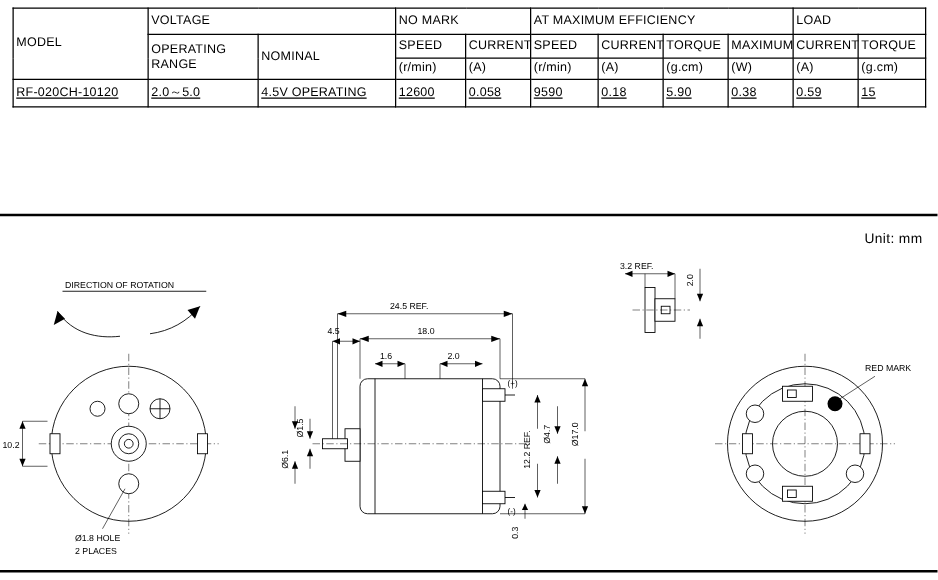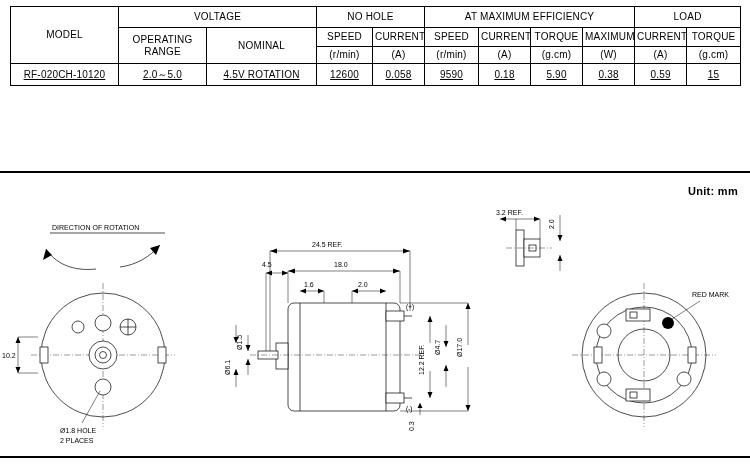--- a/index.html
+++ b/index.html
@@ -23,21 +23,21 @@
     top: 6px;
     width: 730px;
   }
   table.spec {
     border-collapse: collapse;
     width: 730px;
     table-layout: fixed;
   }
   table.spec td, table.spec th {
     border: 1px solid #000;
-    text-align: center;
+    text-align: left;
     vertical-align: middle;
     font-weight: normal;
     font-size: 10px;
     line-height: 1.15;
     padding: 1px 2px;
     letter-spacing: 0.2px;
   }
   .hdr-top td { height: 18px; font-size: 10.5px; }
   .hdr-mid td { height: 16px; font-size: 9.5px; }
   .hdr-unit td { height: 14px; font-size: 9px; }
@@ -53,21 +53,21 @@
     background: #000;
   }
   .rule.top { top: 171px; }
   .rule.bottom { top: 456px; }
 
   .unit-label {
     position: absolute;
     right: 12px;
     top: 185px;
     font-size: 11px;
-    font-weight: bold;
+    font-weight: normal;
     letter-spacing: 0.3px;
   }
 
   
   .drawing {
     position: absolute;
     left: 0;
     top: 175px;
     width: 750px;
     height: 281px;
@@ -100,21 +100,21 @@
       <col style="width:52px">
       <col style="width:52px">
       <col style="width:52px">
       <col style="width:52px">
       <col style="width:54px">
     </colgroup>
     <tbody>
       <tr class="hdr-top">
         <td rowspan="3" class="model-cell">MODEL</td>
         <td colspan="2">VOLTAGE</td>
-        <td colspan="2">NO HOLE</td>
+        <td colspan="2">NO MARK</td>
         <td colspan="4">AT MAXIMUM EFFICIENCY</td>
         <td colspan="2">LOAD</td>
       </tr>
       <tr class="hdr-mid">
         <td rowspan="2">OPERATING RANGE</td>
         <td rowspan="2">NOMINAL</td>
         <td>SPEED</td>
         <td>CURRENT</td>
         <td>SPEED</td>
         <td>CURRENT</td>
@@ -129,21 +129,21 @@
         <td>(r/min)</td>
         <td>(A)</td>
         <td>(g.cm)</td>
         <td>(W)</td>
         <td>(A)</td>
         <td>(g.cm)</td>
       </tr>
       <tr class="data-row">
         <td>RF-020CH-10120</td>
         <td>2.0～5.0</td>
-        <td>4.5V ROTATION</td>
+        <td>4.5V OPERATING</td>
         <td>12600</td>
         <td>0.058</td>
         <td>9590</td>
         <td>0.18</td>
         <td>5.90</td>
         <td>0.38</td>
         <td>0.59</td>
         <td>15</td>
       </tr>
     </tbody>

